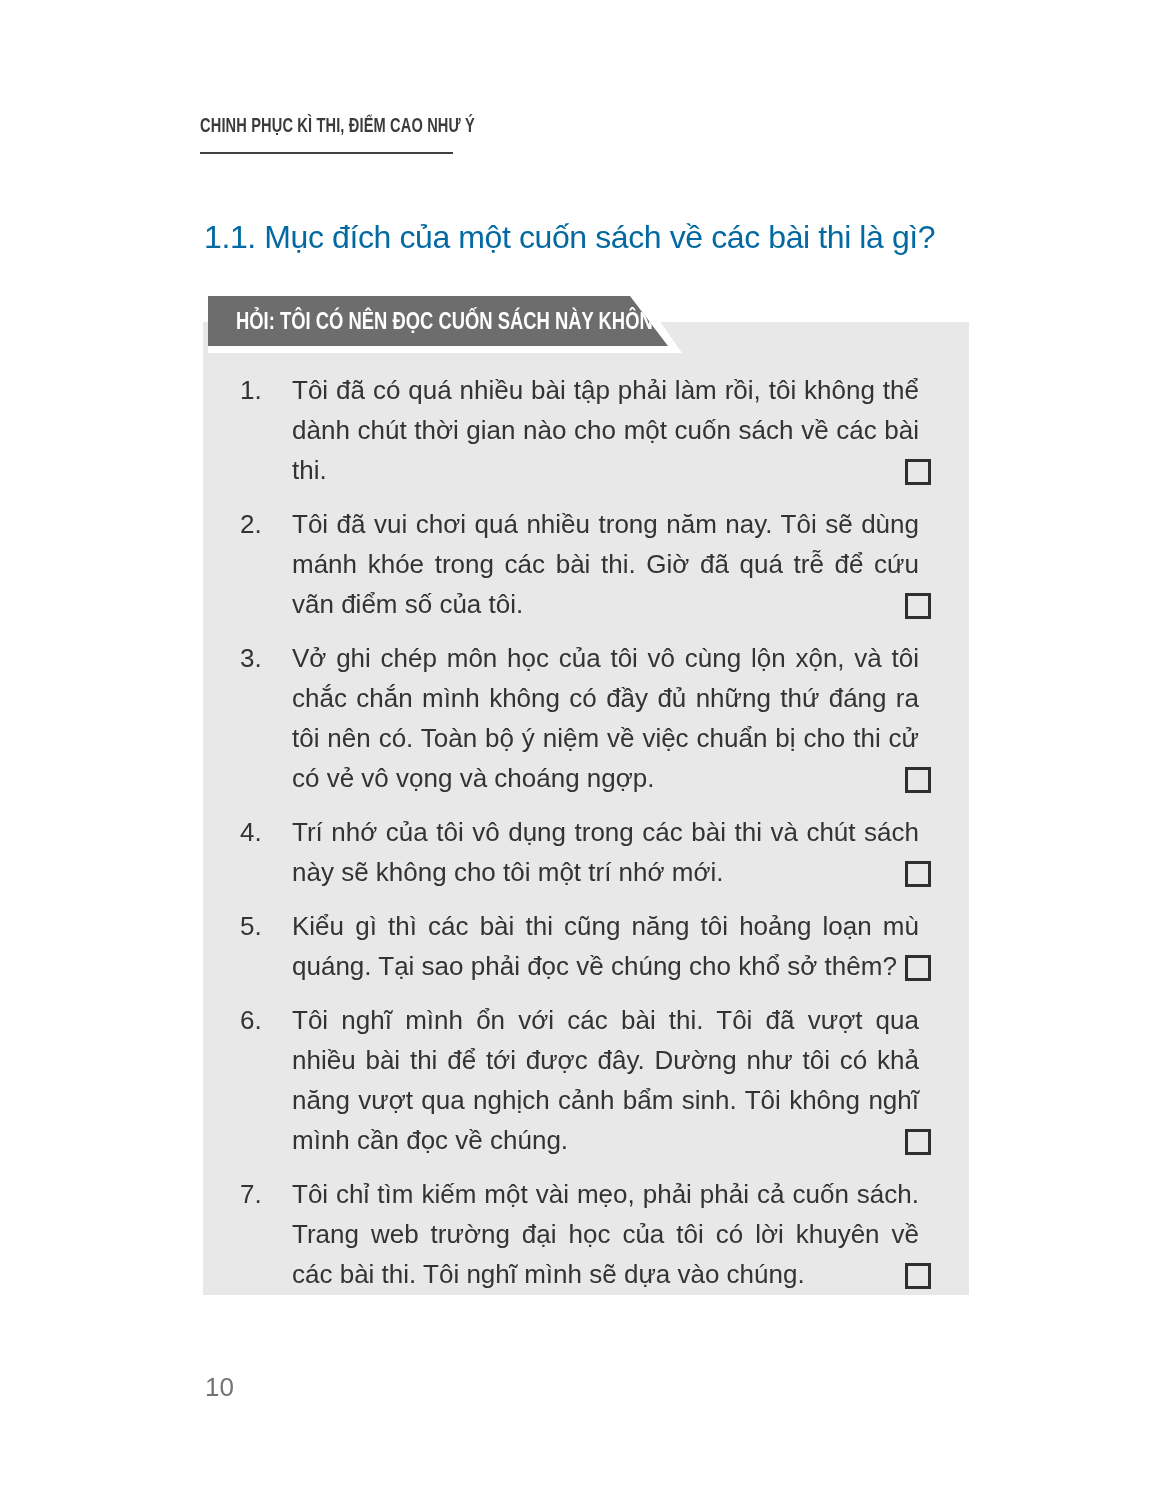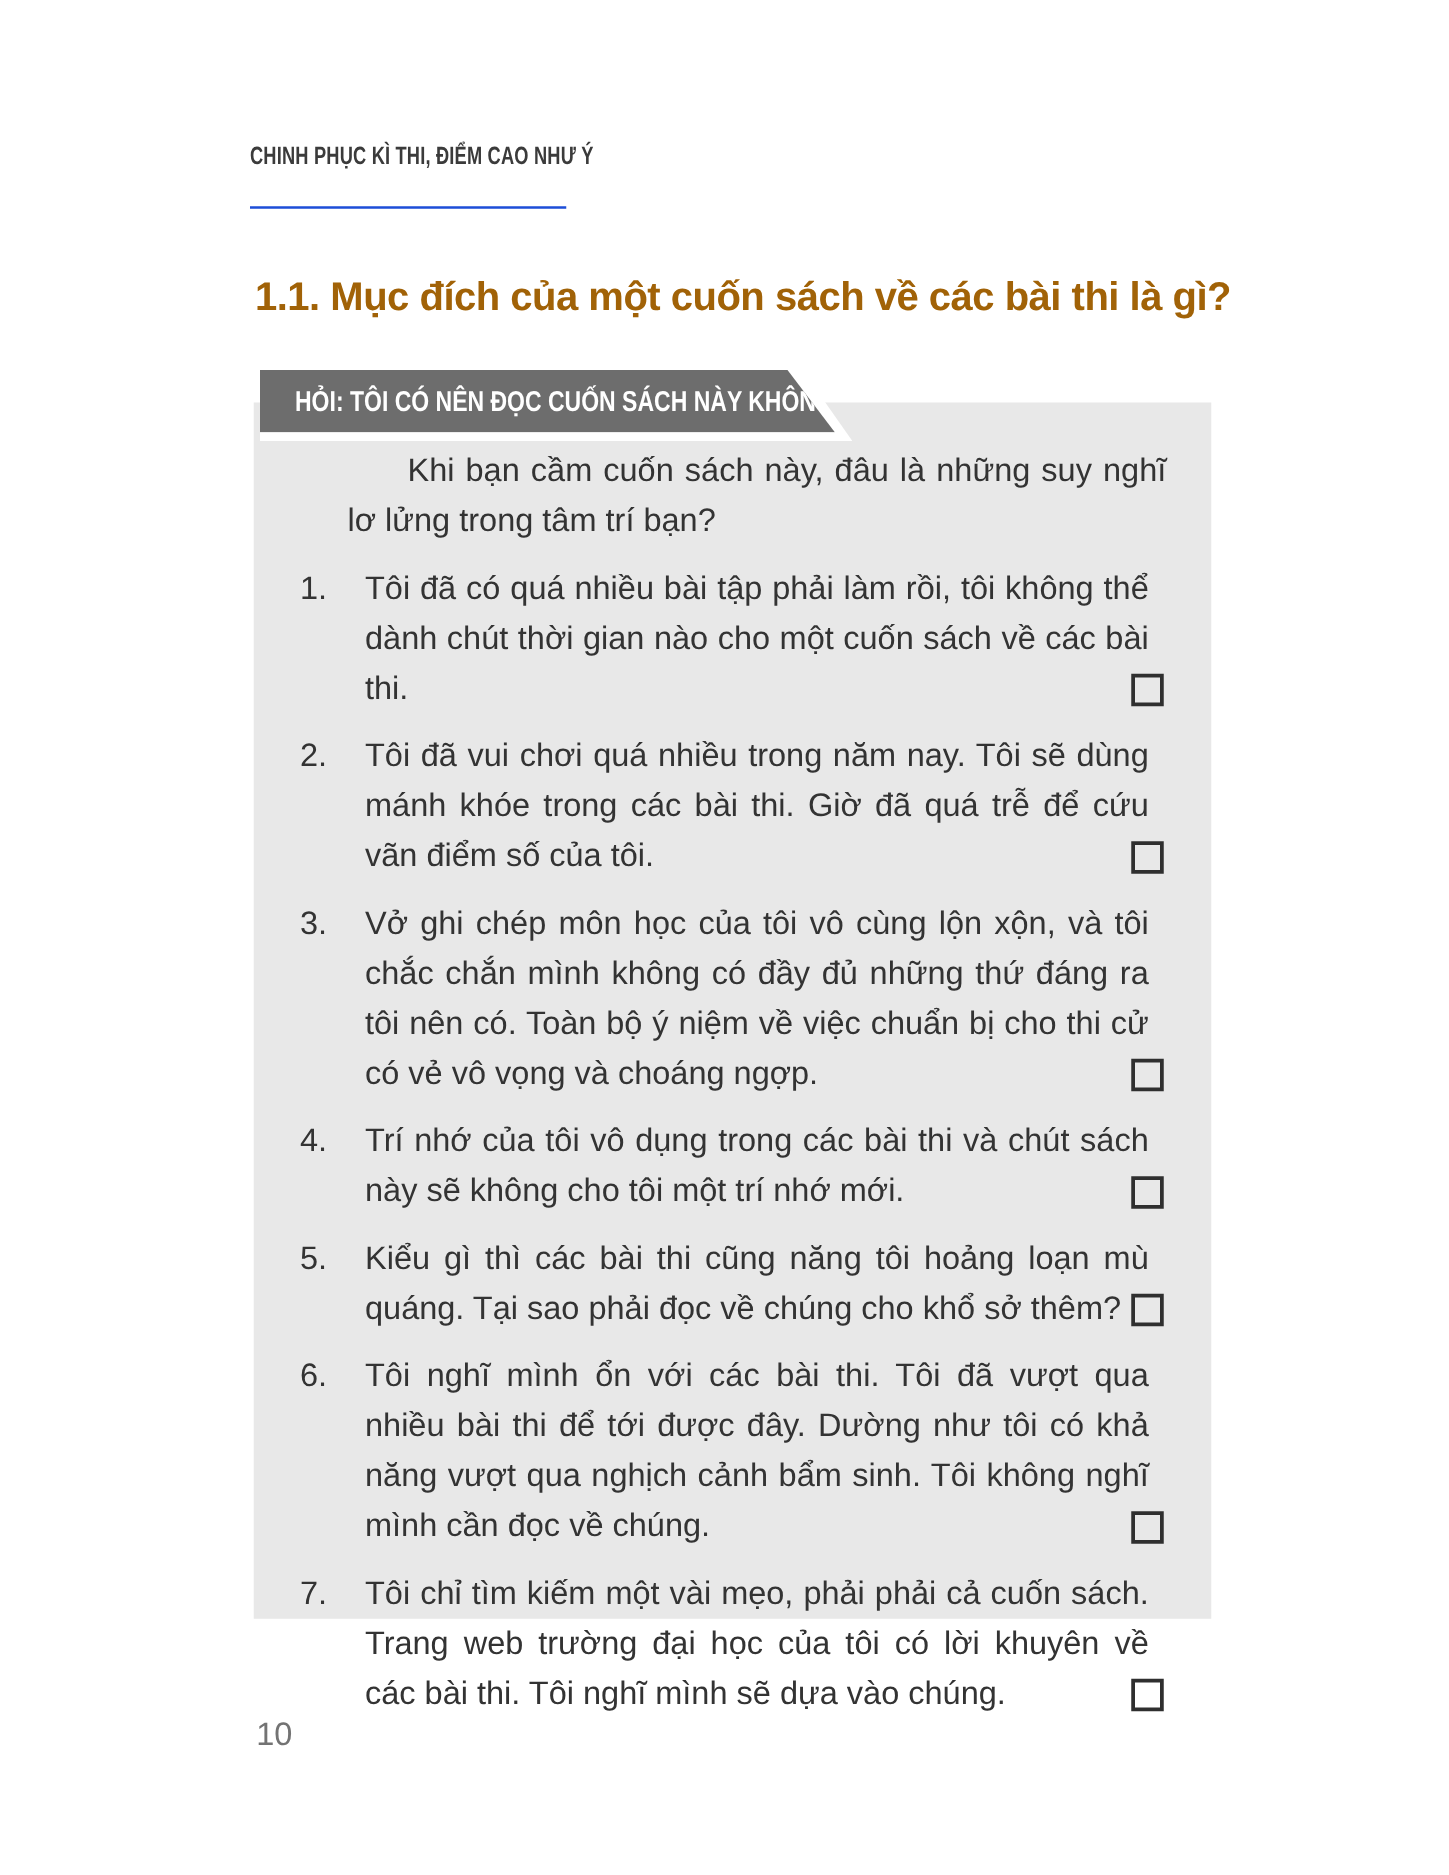--- a/index.html
+++ b/index.html
@@ -4,32 +4,32 @@
 <style>
   html,body{margin:0;padding:0;}
   body{
     width:1159px;height:1500px;position:relative;background:#ffffff;
     font-family:"Liberation Sans","DejaVu Sans",sans-serif;
     color:#333333;overflow:hidden;
   }
   
   .running-head{
     position:absolute;left:200px;top:114px;width:253px;
-    border-bottom:2px solid #1d4ed8;padding-bottom:28px;
+    border-bottom:2px solid #404040;padding-bottom:15px;
   }
   .running-head .rh-text{
     display:inline-block;white-space:nowrap;
     font-size:20px;font-weight:bold;color:#3b3b3b;
     transform:scaleX(0.73);transform-origin:left center;
     letter-spacing:0.2px;
   }
   
   .section-title{
     position:absolute;left:204px;top:198px;white-space:nowrap;
-    font-size:32px;font-weight:bold;color:#a16207;letter-spacing:-0.4px;
+    font-size:32px;font-weight:normal;color:#0369a1;letter-spacing:-0.4px;
   }
   
   .question-box{
     position:absolute;left:203px;top:322px;width:766px;height:973px;
     background:#e8e8e8;box-sizing:border-box;
     padding:34px 36px 18px 75px;
   }
   
   .ribbon-outer{
     position:absolute;left:5px;top:-26px;width:474px;height:57px;
@@ -83,21 +83,20 @@
 
 <h1 class="section-title">1.1. Mục đích của một cuốn sách về các bài thi là gì?</h1>
 
 <section class="question-box">
   <div class="ribbon-outer">
     <div class="ribbon-inner">
       <span class="banner-text">HỎI: TÔI CÓ NÊN ĐỌC CUỐN SÁCH NÀY KHÔNG?</span>
     </div>
   </div>
 
-  <p class="intro">Khi bạn cầm cuốn sách này, đâu là những suy nghĩ lơ lửng trong tâm trí bạn?</p>
 
   <div>
 
       <div class="qitem">
         <span class="item-number">1.</span>
         <p class="item-text">Tôi đã có quá nhiều bài tập phải làm rồi, tôi không thể dành chút thời gian nào cho một cuốn sách về các bài thi.</p>
         <span class="item-checkbox"></span>
       </div>
 
       <div class="qitem">

